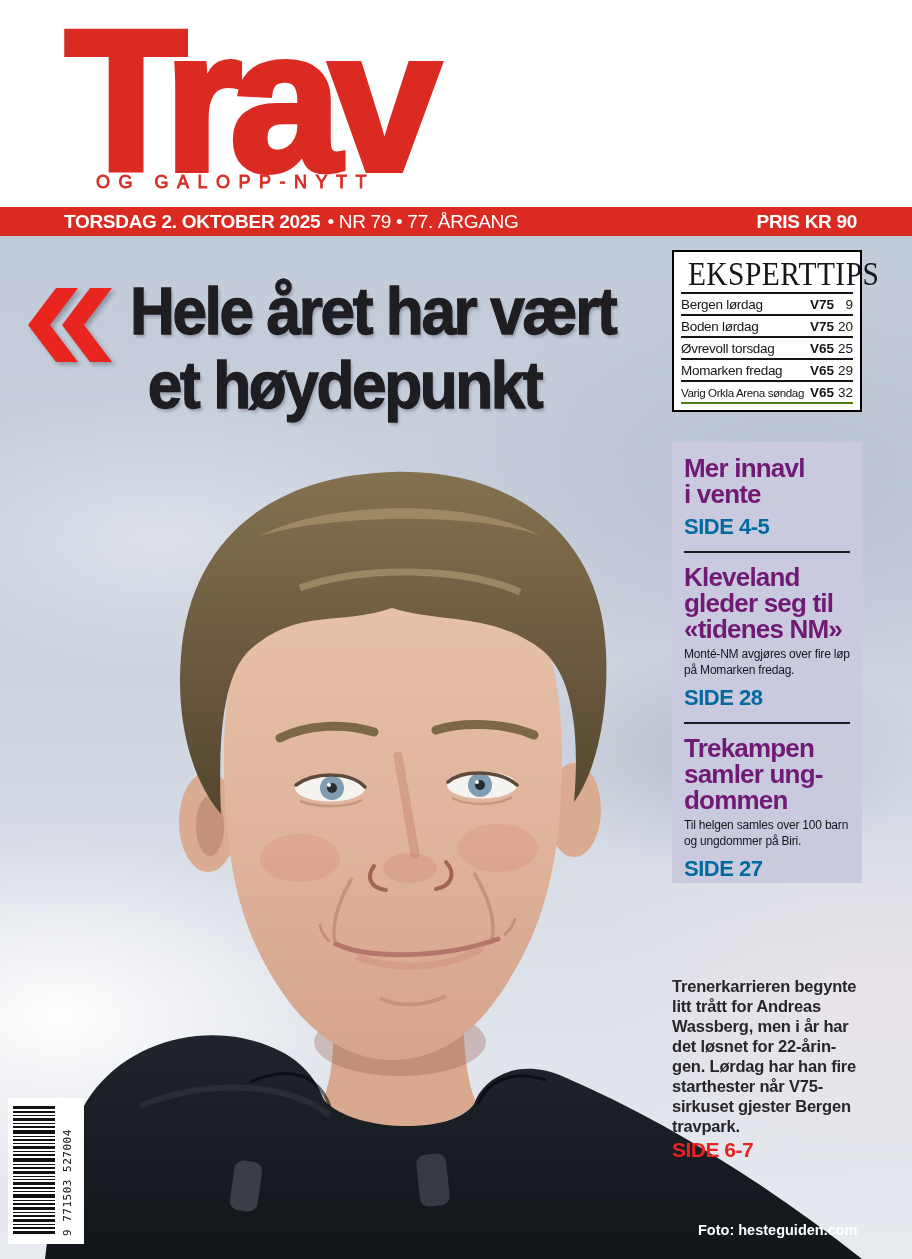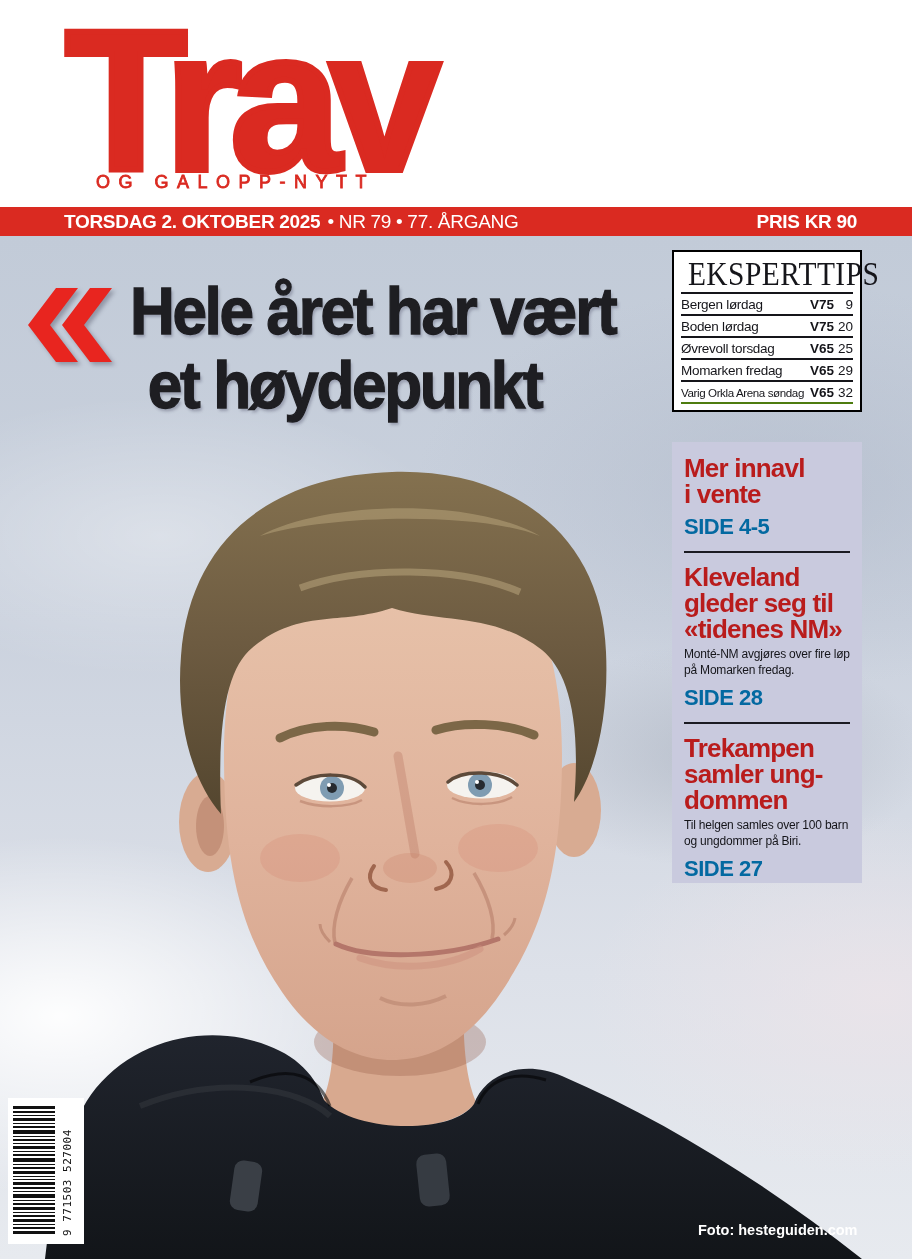--- a/index.html
+++ b/index.html
@@ -49,21 +49,21 @@
         font-size:13.5px;color:#15151a;}
   .xrow:last-child{border-bottom:2px solid #4d7c0f;}
   .xrow .track{flex:1;white-space:nowrap;letter-spacing:-0.3px;}
   .xrow.tight .track{font-size:11.6px;letter-spacing:-0.4px;}
   .xrow .game{font-weight:700;margin-right:3px;}
   .xrow .pg{width:16px;text-align:right;}
 
   
   .sidebar{position:absolute;left:672px;top:206px;width:190px;height:441px;box-sizing:border-box;
         background:#c9cade;padding:13px 12px;}
-  .sb-title{font-size:26px;font-weight:700;line-height:26px;color:#b91c1c;letter-spacing:-0.8px;
+  .sb-title{font-size:26px;font-weight:700;line-height:26px;color:#701a75;letter-spacing:-0.8px;
         white-space:pre-line;}
   .sb-sub{font-size:12px;line-height:16px;margin-top:4px;color:#15151a;letter-spacing:-0.2px;
         white-space:pre-line;}
   .sb-page{font-size:22px;font-weight:700;color:#0369a1;margin-top:7px;letter-spacing:-0.5px;}
   .sb-div{border-top:2px solid #1b1b22;margin:11px 0;}
 
   
   .teaser{position:absolute;left:672px;top:740px;width:200px;}
   .teaser-body{font-size:16.5px;font-weight:700;line-height:20px;color:#26262c;
         letter-spacing:-0.2px;white-space:pre-line;}
@@ -232,20 +232,31 @@
       <div>
         <div class="sb-title">Trekampen
 samler ung-
 dommen</div>
         <div class="sb-sub">Til helgen samles over 100 barn
 og ungdommer på Biri.</div>
         <div class="sb-page">SIDE 27</div>
       </div>
     </div>
 
+    <div class="teaser">
+      <div class="teaser-body">Trenerkarrieren begynte
+litt trått for Andreas
+Wassberg, men i år har
+det løsnet for 22-årin-
+gen. Lørdag har han fire
+starthester når V75-
+sirkuset gjester Bergen
+travpark.</div>
+      <div class="teaser-page">SIDE 6-7</div>
+    </div>
 
     <div class="barcode">
       <svg width="76" height="146" viewBox="0 0 76 146">
         <rect x="0" y="0" width="76" height="146" fill="#fff"></rect>
         <g fill="#111">
           <rect x="5" y="8" width="42" height="3"></rect>
             <rect x="5" y="13" width="42" height="2"></rect>
           <rect x="5" y="17" width="42" height="1"></rect>
             <rect x="5" y="20" width="42" height="3"></rect>
           <rect x="5" y="25" width="42" height="1"></rect>

